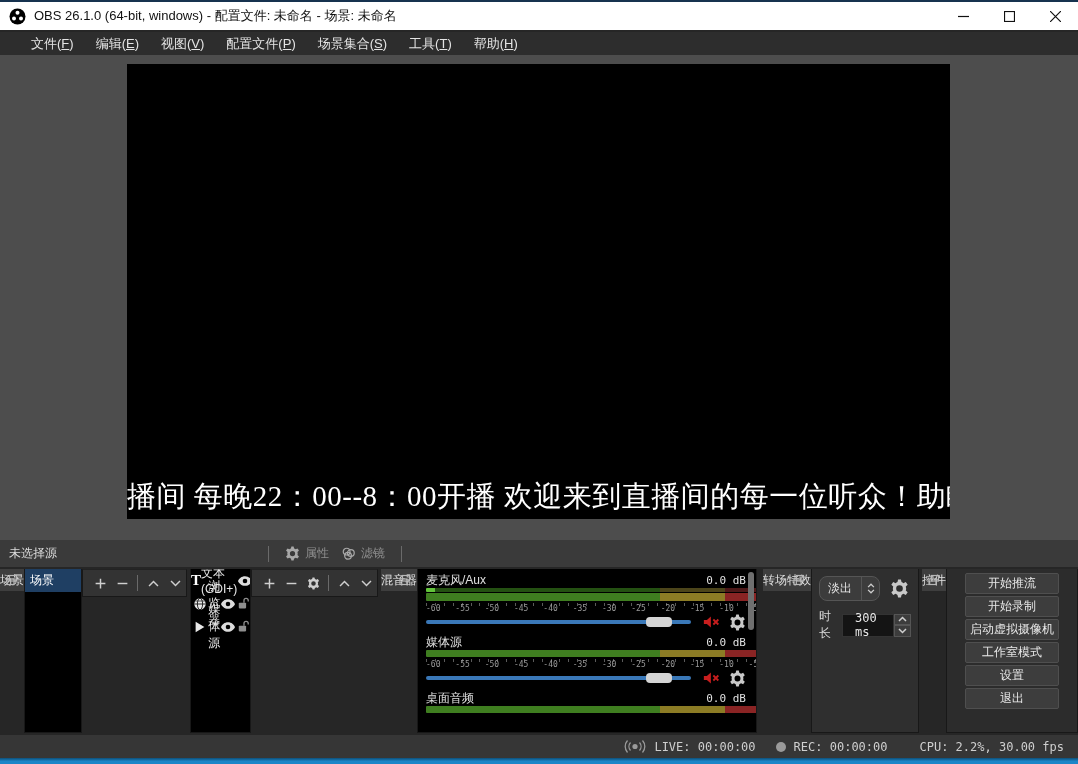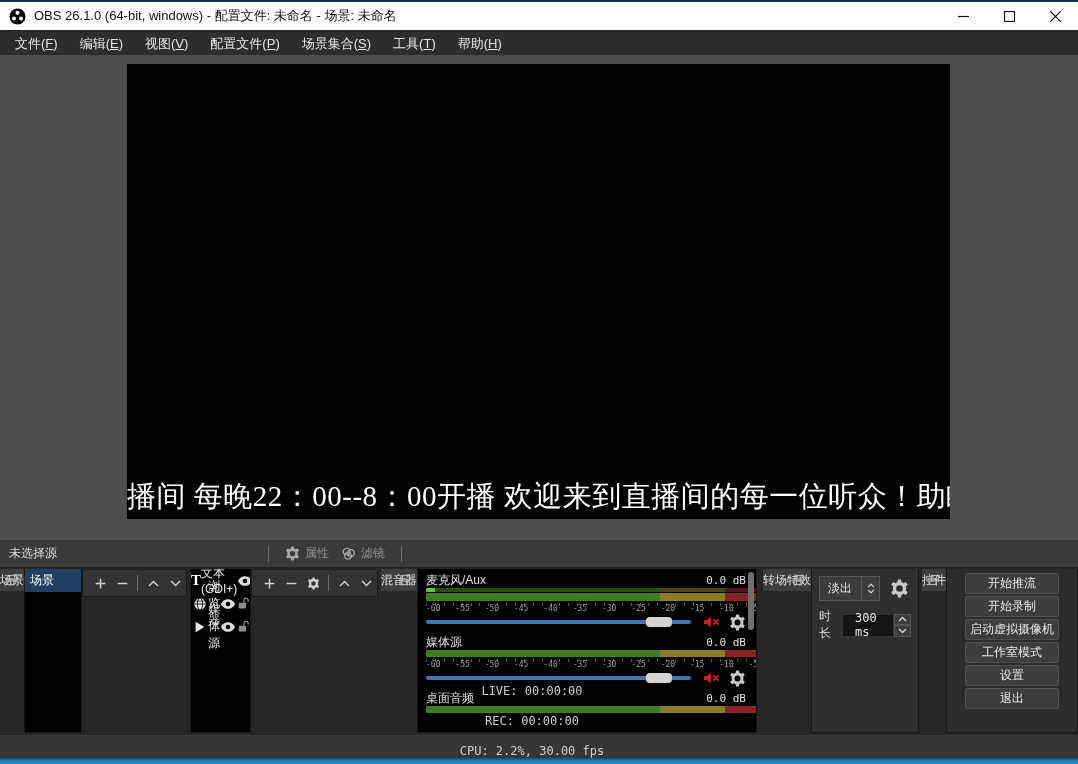--- a/index.html
+++ b/index.html
@@ -10,21 +10,21 @@
   .titlebar { position:absolute; top:0; left:0; width:1078px; height:30px; background:#ffffff;
     border-top:2px solid #16324f; display:flex; align-items:center; }
   .obs-logo { width:17px; height:17px; margin:0 8px 0 9px; }
   .title-text { font-size:13px; color:#111; }
   .win-controls { margin-left:auto; display:flex; height:100%; }
   .win-btn { width:46px; height:100%; display:flex; align-items:center; justify-content:center; color:#111; }
   .win-btn svg { width:11px; height:11px; stroke:#111; stroke-width:1.2; fill:none; }
 
   
   .menubar { position:absolute; top:32px; left:0; width:1078px; height:23px; background:#2d2d2d;
-    display:flex; align-items:center; padding-left:4px; }
+    display:flex; align-items:center; padding-left:20px; }
   .menu-item { color:#e4e4e4; font-size:13px; padding:0 11px; line-height:23px; }
   .menu-item u { text-decoration:underline; }
 
   
   .workspace { position:absolute; top:55px; left:0; width:1078px; height:485px; background:#4d4d4d; }
   .canvas { position:absolute; left:127px; top:9px; width:823px; height:455px; background:#000; overflow:hidden; }
   .ticker { position:absolute; left:0; bottom:2px; width:100%; white-space:nowrap; overflow:hidden;
     color:#fff; font-family:"Liberation Serif",serif; font-size:29px; letter-spacing:0.5px; }
 
   
@@ -84,21 +84,21 @@
   .slider { position:relative; width:296px; height:20px; }
   .slider .track { position:absolute; top:8px; left:0; width:100%; height:4px; background:#3a78b8; border-radius:2px; }
   .slider .handle { position:absolute; top:5px; left:83%; width:26px; height:10px; background:#d4d4d4; border-radius:4px; }
   .mute-icn { margin-left:10px; width:22px; height:16px; }
   .mx-gear { margin-left:8px; width:17px; height:17px; }
   .mx-gear svg { width:17px; height:17px; fill:#c9c9c9; }
 
   
   .trans-body { background:#2f2f2f; flex:1; border:1px solid #181818; border-top:none; padding:7px 7px 0 7px; }
   .trans-row1 { display:flex; align-items:center; }
-  .combo { flex:1; height:25px; background:#3c3c3c; border:1px solid #555; border-radius:0;
+  .combo { flex:1; height:25px; background:#3c3c3c; border:1px solid #555; border-radius:8px;
     display:flex; align-items:center; color:#e4e4e4; font-size:12px; }
   .combo .val { flex:1; padding-left:8px; }
   .combo .spin { width:18px; height:100%; border-left:1px solid #555; display:flex; flex-direction:column;
     align-items:center; justify-content:center; gap:1px; }
   .combo .spin svg { width:8px; height:5px; stroke:#cfcfcf; fill:none; stroke-width:1.5; }
   .trans-gear { width:24px; height:24px; margin-left:7px; display:flex; align-items:center; justify-content:center; }
   .trans-gear svg { width:19px; height:19px; fill:#c9c9c9; }
   .trans-row2 { display:flex; align-items:center; margin-top:7px; }
   .dur-label { color:#d8d8d8; font-size:12px; width:23px; }
   .spinbox { flex:1; height:23px; background:#141414; border:1px solid #333; color:#e8e8e8;
@@ -109,21 +109,21 @@
 
   
   .ctl-body { background:#2c2c2c; flex:1; border:1px solid #181818; border-top:none; padding:4px 18px; }
   .ctl-btn { display:block; width:100%; height:21px; margin-bottom:2px; background:#3d3d3d;
     border:1px solid #4f4f4f; border-radius:2px; color:#e8e8e8; font-size:12px;
     font-family:"Liberation Sans",sans-serif; }
 
   
   .statusbar { position:absolute; top:735px; left:0; width:1078px; height:23px; background:#363636;
     display:flex; align-items:center; justify-content:flex-end; padding-right:14px; gap:8px;
-    color:#cfcfcf; font-family:"DejaVu Sans Mono",monospace; font-size:12px;flex-direction:column; }
+    color:#cfcfcf; font-family:"DejaVu Sans Mono",monospace; font-size:12px; }
   .statusbar svg.bcast { width:22px; height:15px; }
   .rec-dot { width:10px; height:10px; border-radius:50%; background:#9a9a9a; margin-left:12px; }
   .stat-gap { width:16px; }
 
   .taskbar-strip { position:absolute; top:758px; left:0; width:1078px; height:6px;
     background:linear-gradient(#0d4f7a,#1b86c8 55%,#1b86c8); }
 </style>
 </head>
 <body>
 

